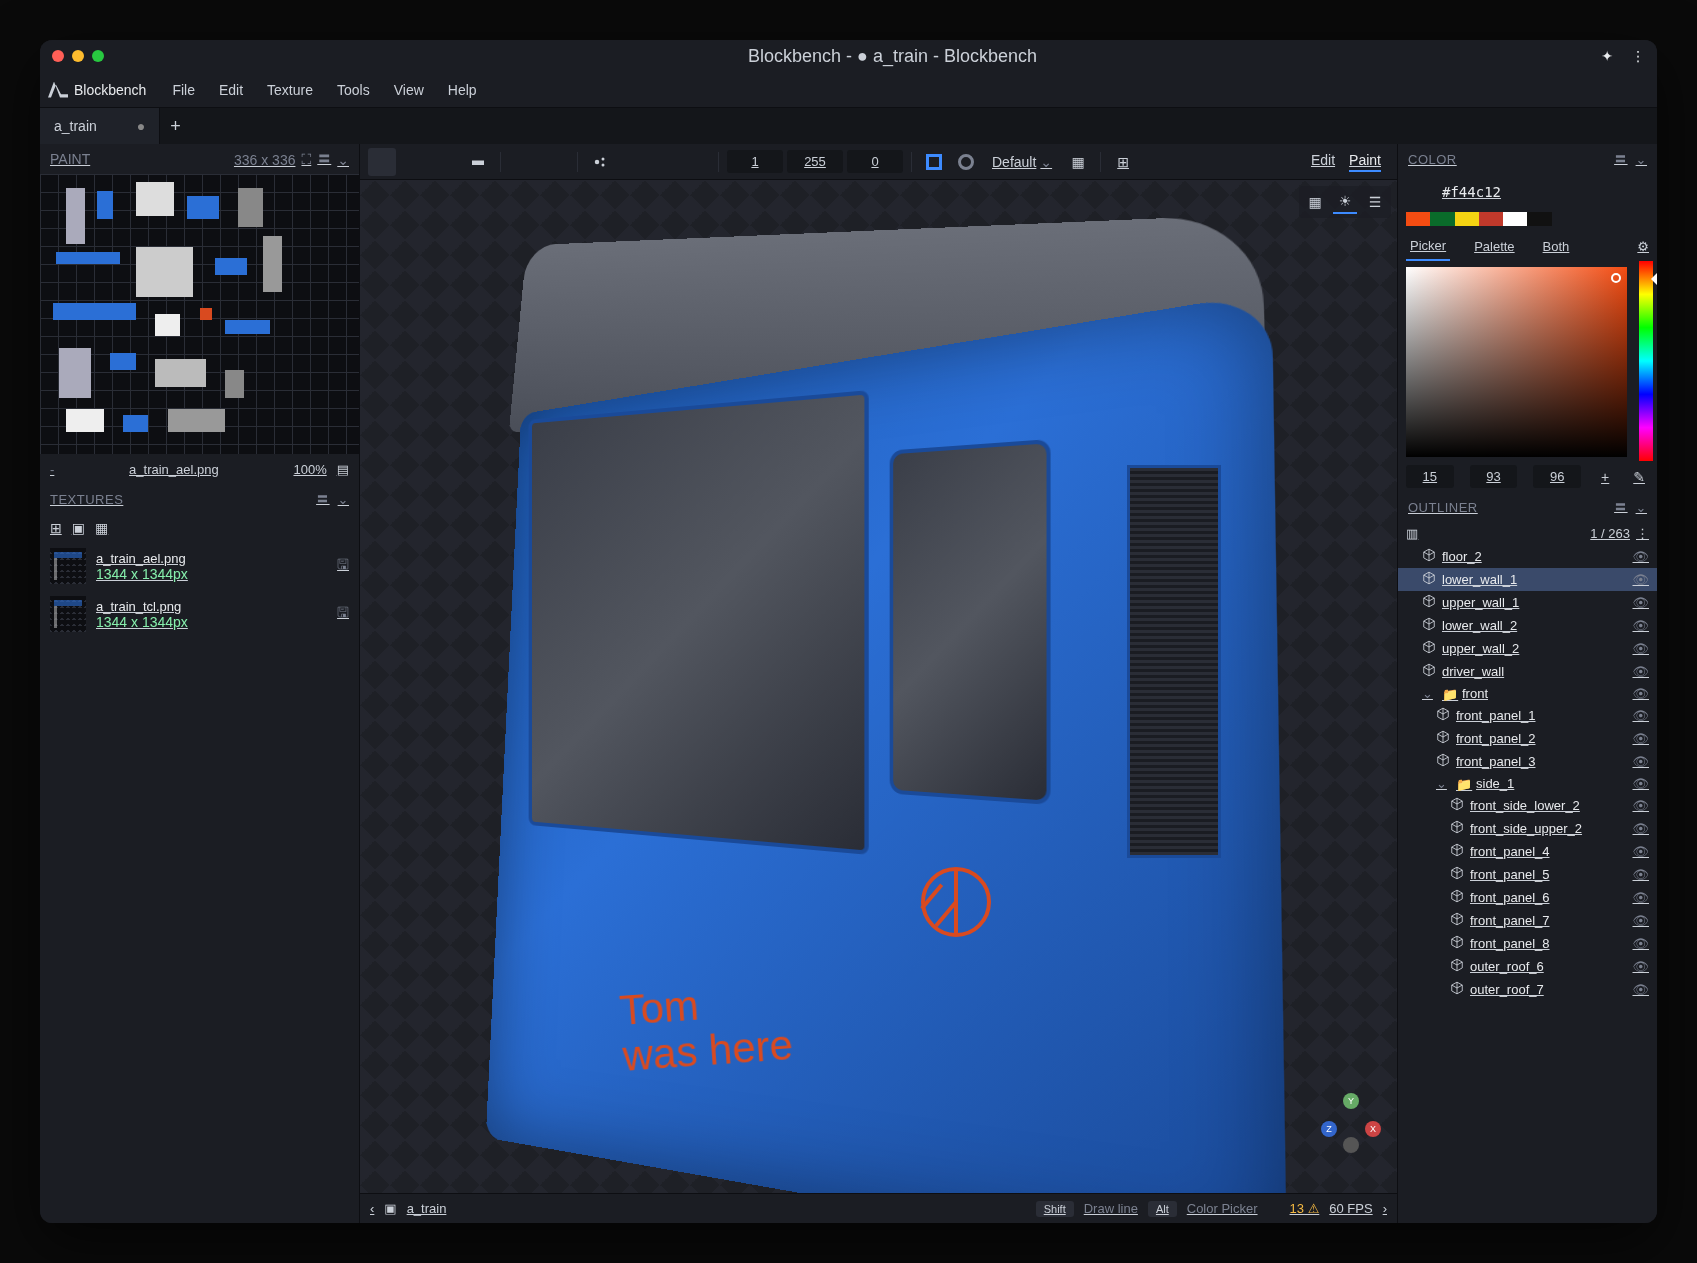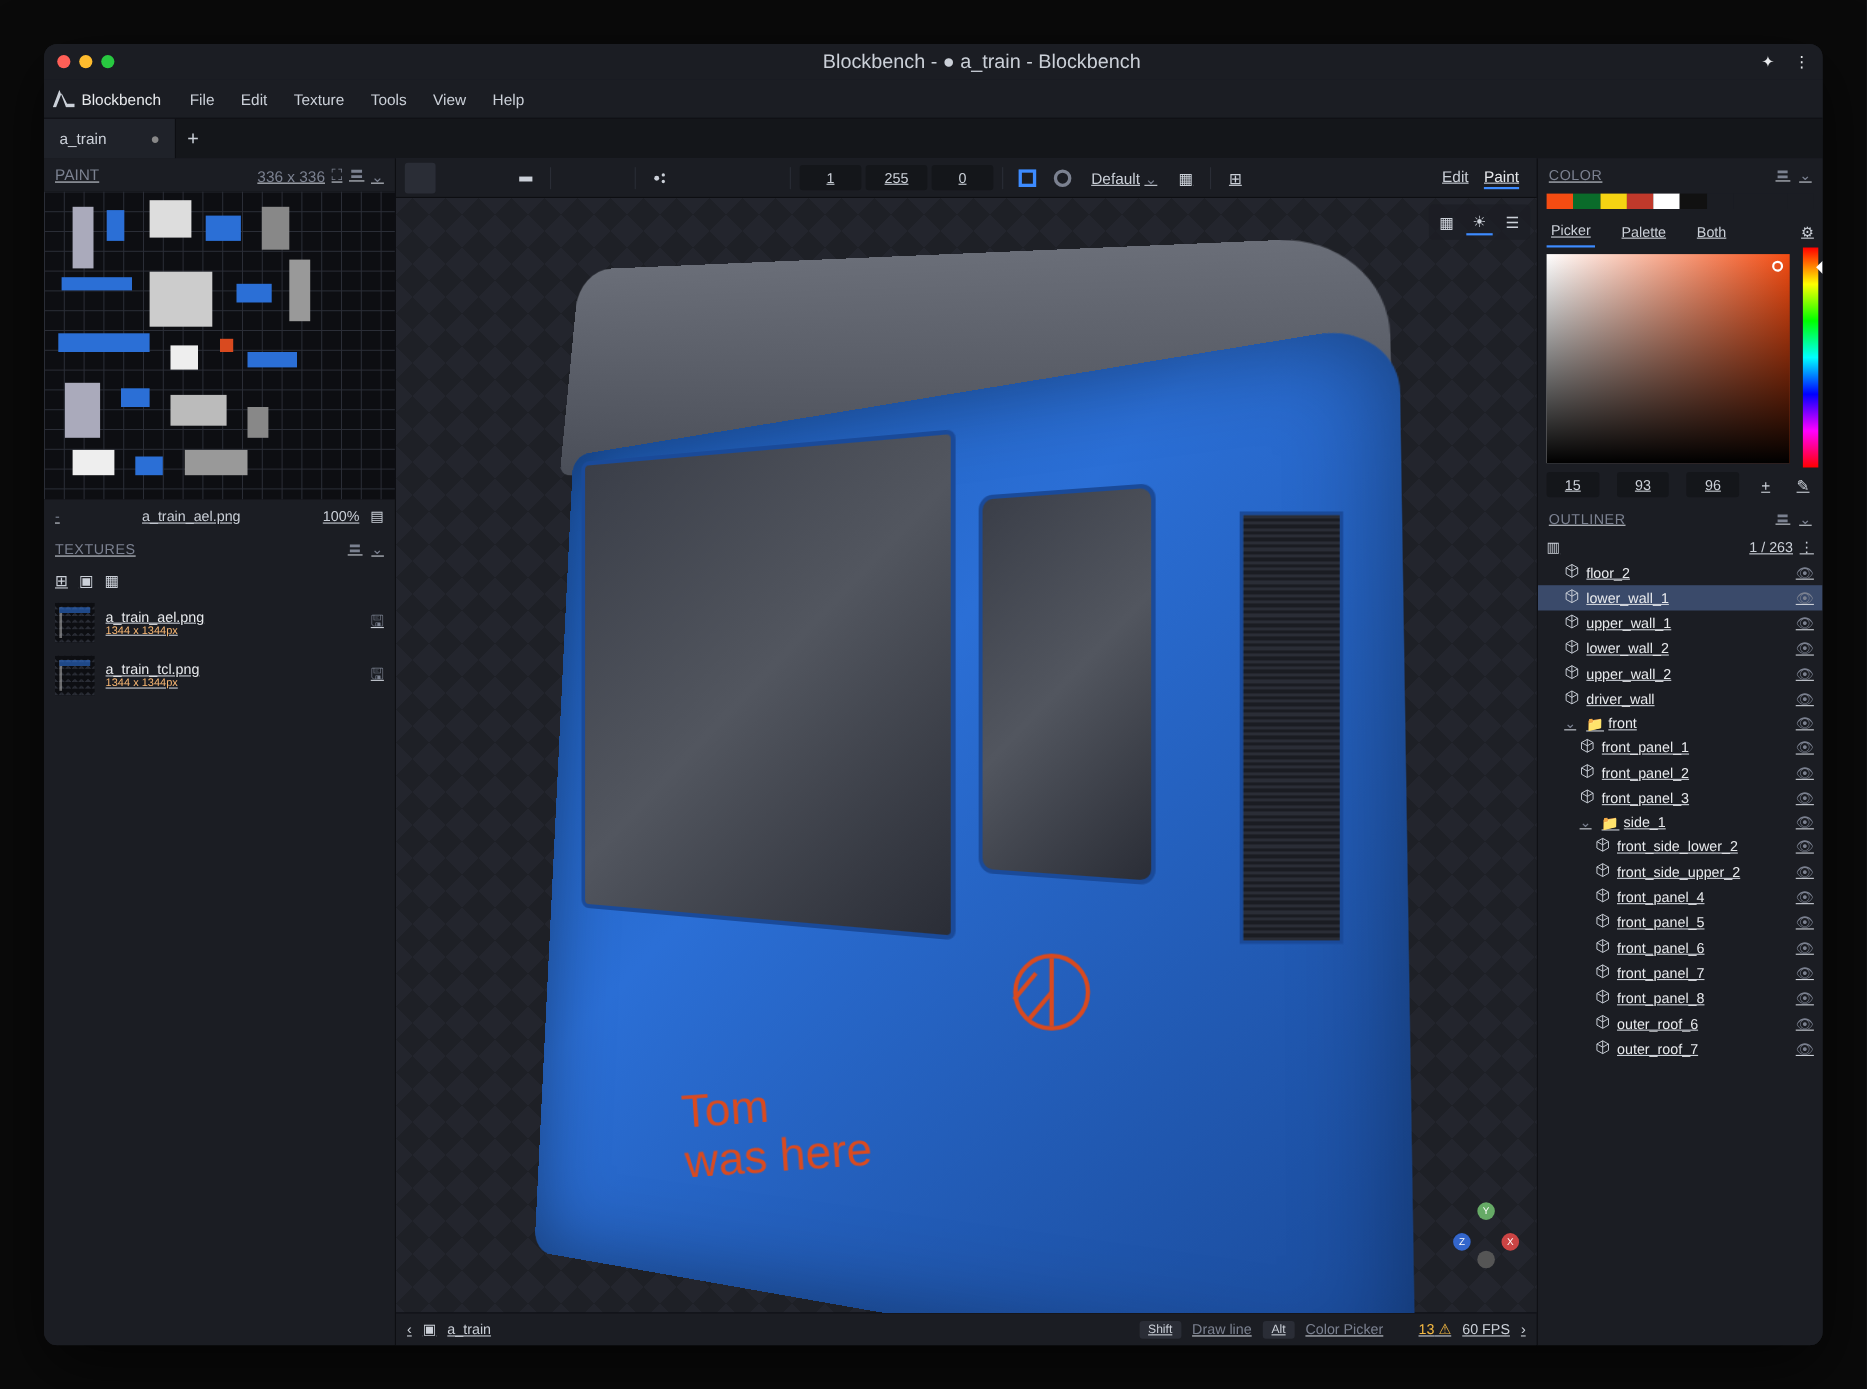--- a/index.html
+++ b/index.html
@@ -47,21 +47,21 @@
   .uv-footer { height: 30px; display: flex; align-items: center; padding: 0 10px; gap: 10px; color: #cbd0d8; font-size: 13px; }
 
   
   .textures { flex: 1; overflow: auto; }
   .tex-toolbar { display: flex; gap: 10px; padding: 6px 10px; }
   .tex-item { display: flex; align-items: center; padding: 6px 10px; gap: 10px; }
   .tex-thumb { width: 36px; height: 36px; background: #0d0e12; background-image: linear-gradient(45deg,#2a2d36 25%,transparent 25%),linear-gradient(-45deg,#2a2d36 25%,transparent 25%); background-size: 6px 6px; position: relative; }
   .tex-thumb::after { content:''; position:absolute; inset:4px; background: linear-gradient(#2b6fd6 20%, transparent 20%), linear-gradient(90deg,#aaa 10%, transparent 10%); opacity:0.6; }
   .tex-info { flex: 1; }
   .tex-name { color: #e8eaed; font-size: 13px; }
-  .tex-dim { color: #fdba74; font-size: 10px; }
+  .tex-dim { color: #86efac; font-size: 14px; }
   .tex-save { color: #7b8190; }
 
   
   .ctoolbar { height: 36px; background: #1b1d23; display: flex; align-items: center; padding: 0 8px; gap: 4px; border-bottom: 1px solid #0d0e12; }
   .tool-btn { width: 28px; height: 28px; display: flex; align-items: center; justify-content: center; cursor: pointer; color: #cbd0d8; border-radius: 3px; }
   .tool-btn svg { width: 18px; height: 18px; }
   .tool-sep { width: 1px; height: 20px; background: #2a2d36; margin: 0 4px; }
   .tool-num { width: 56px; text-align: center; color: #cbd0d8; background: #14161a; padding: 4px 0; border-radius: 3px; font-size: 13px; }
   .tool-active { background: #2a2d36; }
   .shape-sq { width: 16px; height: 16px; border: 3px solid #3d8bff; }
@@ -358,20 +358,24 @@
       </div>
     </div>
 
     <div class="right-panel">
       <div class="panel-header">
         <span>COLOR</span>
         <span class="spacer"></span>
         <span class="hact">〓</span>
         <span class="hact">⌄</span>
       </div>
+      <div class="color-hex-row">
+        <div class="color-swatch" style="#f44c12"></div>
+        <span class="color-hex">#f44c12</span>
+      </div>
       <div class="swatch-strip" id="swatch-strip">
           <div style="background: rgb(244, 76, 18);"></div>
           <div style="background: rgb(10, 107, 42);"></div>
           <div style="background: rgb(245, 211, 18);"></div>
           <div style="background: rgb(192, 57, 43);"></div>
           <div style="background: rgb(255, 255, 255);"></div>
           <div style="background: rgb(17, 17, 17);"></div>
           <div style="background: rgb(27, 29, 35);"></div>
           <div style="background: rgb(27, 29, 35);"></div>
           <div style="background: rgb(27, 29, 35);"></div>

